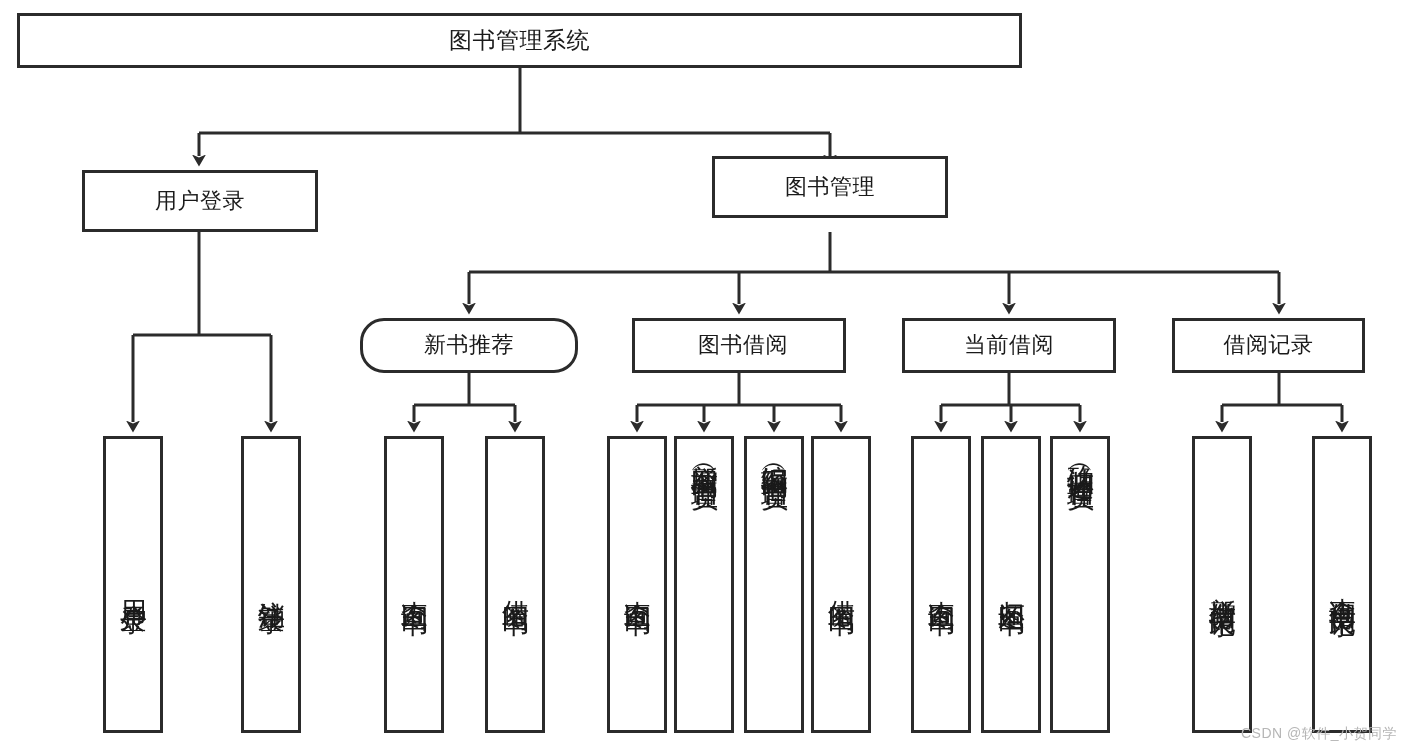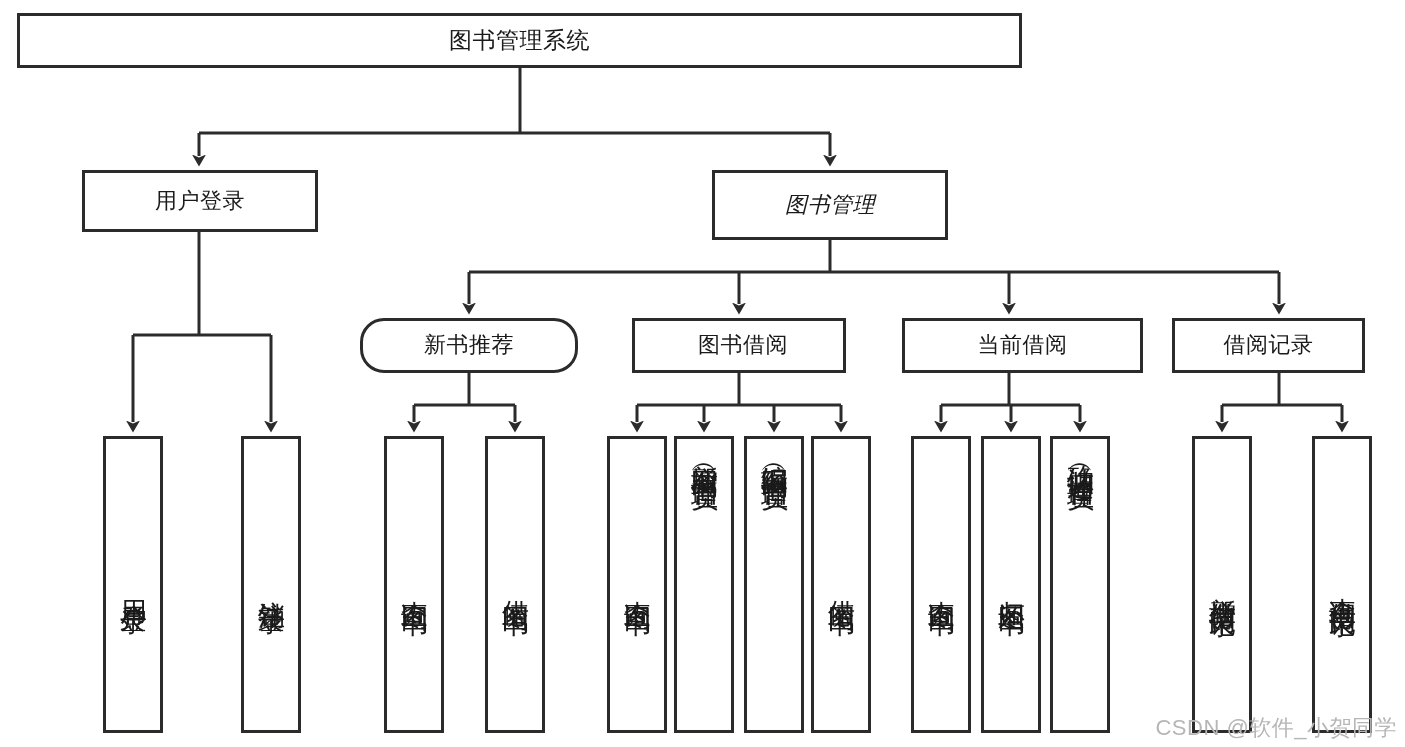--- a/index.html
+++ b/index.html
@@ -64,21 +64,21 @@
     left: 0;
     top: 0;
     width: 1405px;
     height: 747px;
     pointer-events: none;
   }
   .watermark {
     position: absolute;
     right: 8px;
     bottom: 4px;
-    font-size: 22px;
+    font-size: 14px;
     color: #b6b6b6;
     white-space: nowrap;
     letter-spacing: 0.5px;
   }
 </style>
 </head>
 <body>
 
 <div id="canvas">
 
@@ -133,33 +133,33 @@
   </svg>
 
   <div class="node horiz root" style="left:17px; top:13px; width:1005px; height:55px;font-family:Liberation Serif, serif;">
     <span class="label">图书管理系统</span>
   </div>
 
   <div class="node horiz" style="left:82px; top:170px; width:236px; height:62px;">
     <span class="label">用户登录</span>
   </div>
 
-  <div class="node horiz" style="left:712px; top:170px; width:236px; height:70px;font-style:italic;">
+  <div class="node horiz" style="left:712px; top:156px; width:236px; height:62px;">
     <span class="label">图书管理</span>
   </div>
 
   <div class="node horiz" style="left:360px; top:318px; width:218px; height:55px;border-radius:24px;">
     <span class="label">新书推荐</span>
   </div>
 
   <div class="node horiz" style="left:632px; top:318px; width:214px; height:55px;padding-left:8px;">
     <span class="label">图书借阅</span>
   </div>
 
-  <div class="node horiz" style="left:902px; top:318px; width:241px; height:55px;justify-content:center;">
+  <div class="node horiz" style="left:902px; top:318px; width:214px; height:55px;justify-content:center;">
     <span class="label">当前借阅</span>
   </div>
 
   <div class="node horiz" style="left:1172px; top:318px; width:193px; height:55px;">
     <span class="label">借阅记录</span>
   </div>
 
   <div class="node vert mid" style="left:103px; top:436px; width:60px; height:297px;">
     <span class="label">用户登录</span>
   </div>

